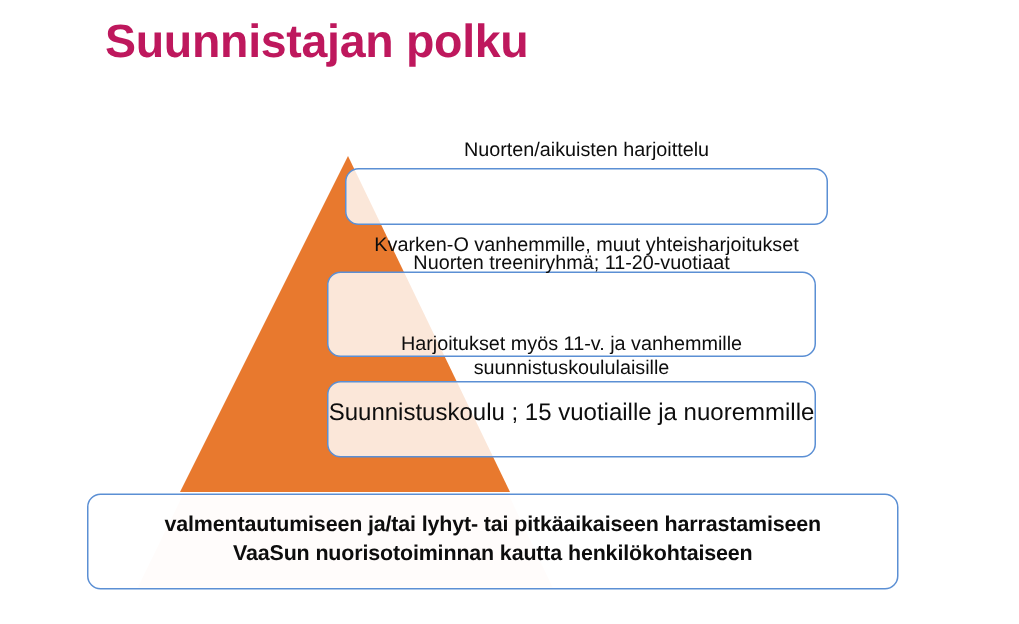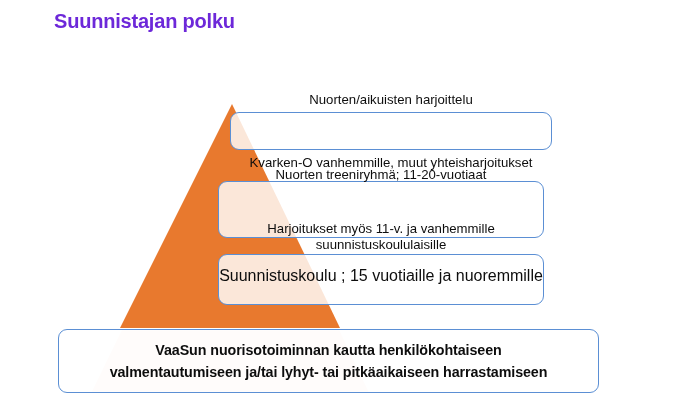--- a/index.html
+++ b/index.html
@@ -14,25 +14,25 @@
     overflow: hidden;
   }
   #slide {
     position: relative;
     width: 679px;
     height: 416px;
     background: #ffffff;
   }
   #slide-title {
     position: absolute;
-    left: 54px;
+    left: 70px;
     top: 10px;
-    font-size: 20px;
+    font-size: 31px;
     font-weight: bold;
-    color: #6d28d9;
+    color: #be185d;
     letter-spacing: -0.2px;
     white-space: nowrap;
   }
   
   #pyramid-layer {
     position: absolute;
     left: 0;
     top: 0;
     width: 679px;
     height: 416px;
@@ -132,17 +132,17 @@
   <div class="callout" id="box-2">
     <div class="line l1">Nuorten treeniryhmä; 11-20-vuotiaat</div>
     <div class="line l2 wrap">Harjoitukset myös 11-v. ja vanhemmille suunnistuskoululaisille</div>
   </div>
 
   <div class="callout" id="box-3">
     <div class="line l1">Suunnistuskoulu ; 15 vuotiaille ja nuoremmille</div>
   </div>
 
   <div class="callout" id="box-base">
+    <div class="line l2">valmentautumiseen ja/tai lyhyt- tai pitkäaikaiseen harrastamiseen</div>
     <div class="line l1">VaaSun nuorisotoiminnan kautta henkilökohtaiseen</div>
-    <div class="line l2">valmentautumiseen ja/tai lyhyt- tai pitkäaikaiseen harrastamiseen</div>
   </div>
 
 </div>
 
 </body></html>

